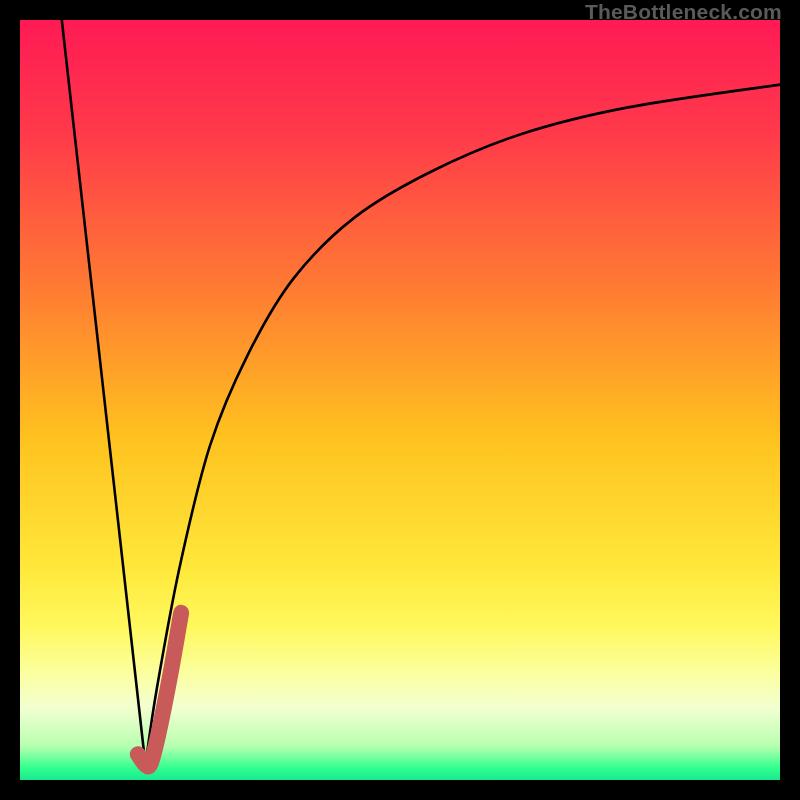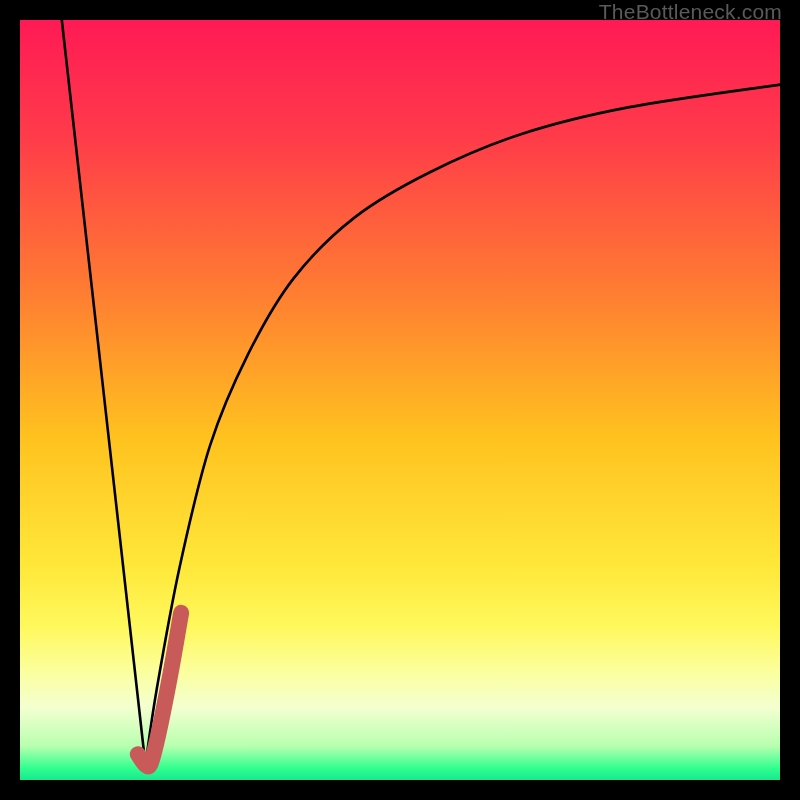--- a/index.html
+++ b/index.html
@@ -10,20 +10,21 @@
     background: #000;
     overflow: hidden;
   }
   .frame {
     position: absolute;
     left: 0;
     top: 0;
     width: 792px;
     height: 800px;
     background: #000;
+    font-weight: bold;
   }
   .plot {
     position: absolute;
     left: 20px;
     top: 20px;
     width: 760px;
     height: 760px;
     overflow: hidden;
   }
   .gradient {

